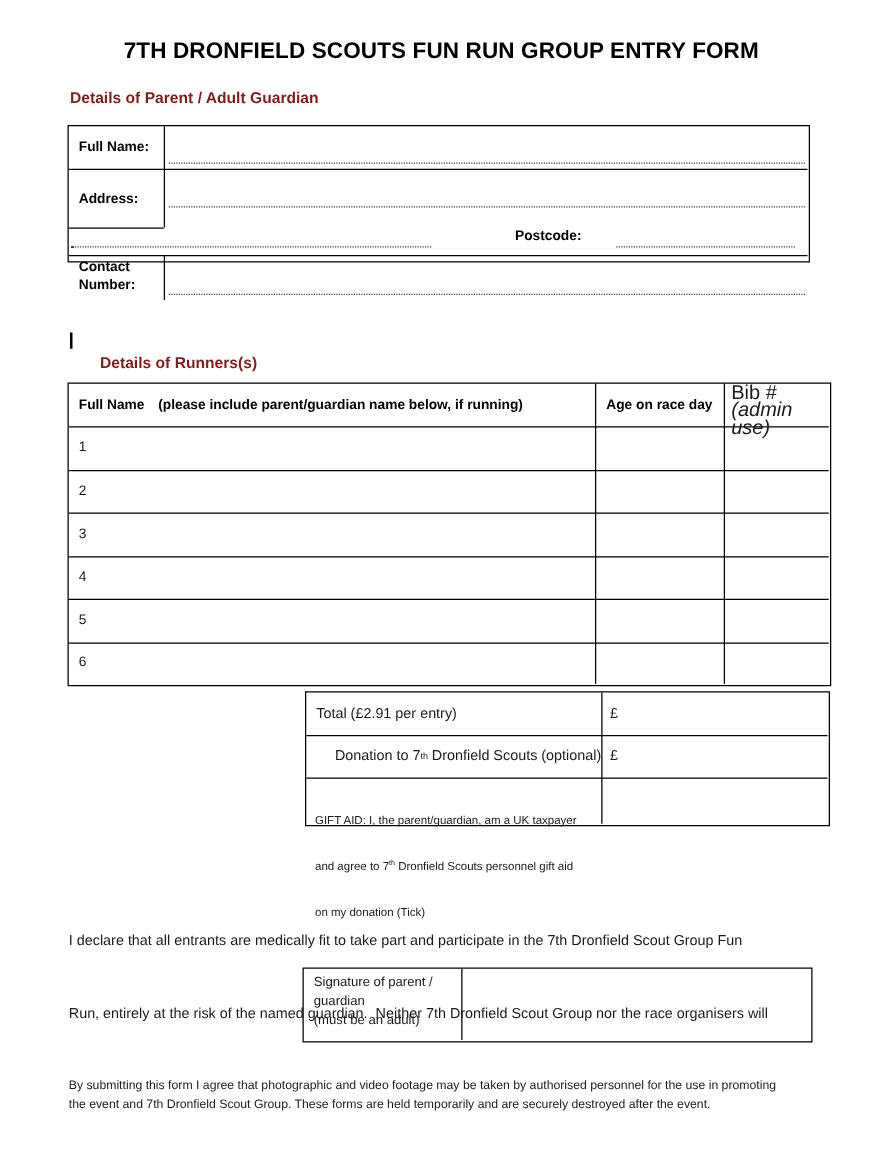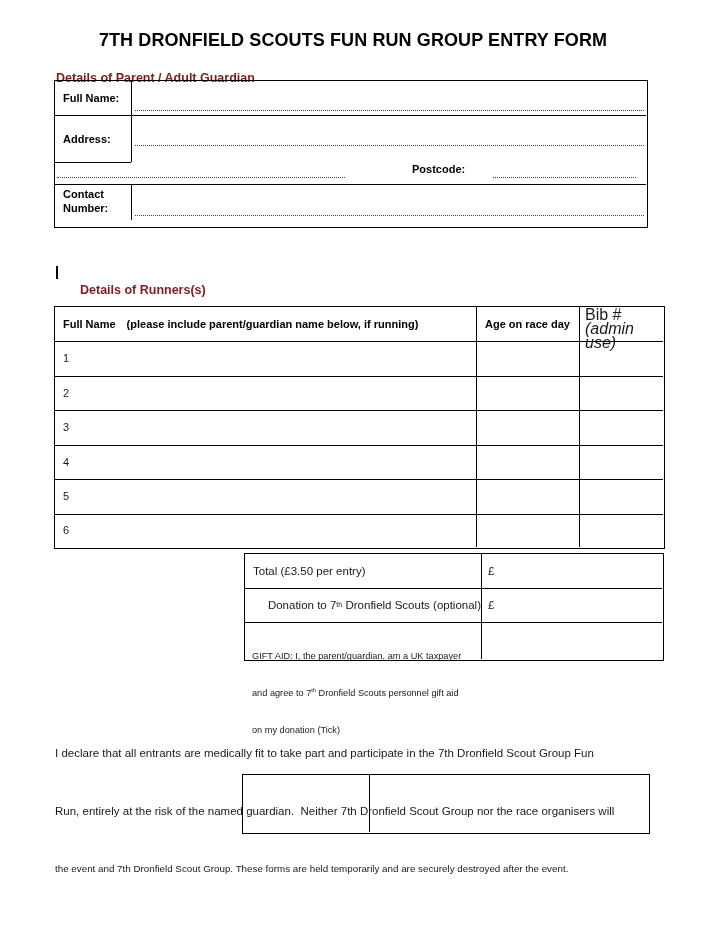--- a/index.html
+++ b/index.html
@@ -22,21 +22,21 @@
   .rownum { font-size:11px; color:#1a1a1a; }
   .nowrap { white-space:pre; }
 </style>
 </head>
 <body>
 
 <div class="abs title" style="top:30px; left:0;">7TH DRONFIELD SCOUTS FUN RUN GROUP ENTRY FORM</div>
 
 <div class="abs h2" style="left:56px; top:71px;">Details of Parent / Adult Guardian</div>
 
-<div class="tbl" style="left:54px; top:80px; width:594px; height:148px;">
+<div class="tbl" style="left:54px; top:100px; width:594px; height:110px;">
 
   <div class="hline" style="top:33.5px; left:0; width:591px;"></div>
   <div class="hline" style="top:81px; left:0; width:76px;"></div>
   <div class="hline" style="top:103px; left:0; width:591px;"></div>
   <div class="vline" style="left:76px; top:0; height:81px;"></div>
   <div class="vline" style="left:76px; top:103px; height:36px;"></div>
 
   <div class="abs lbl cellflex" style="left:0; top:0; width:76px; height:34px; padding-left:8px;">Full Name:</div>
   <div class="abs lbl cellflex" style="left:0; top:34px; width:76px; height:47px; padding-left:8px;">Address:</div>
   <div class="abs lbl" style="left:0; top:106px; width:76px; padding-left:8px; line-height:14px;">
@@ -113,21 +113,21 @@
     </div>
   <div class="abs" style="left:421px; top:206.5px; width:103px; height:33.5px;"></div>
   <div class="abs" style="left:524px; top:206.5px; width:84px; height:33.5px;"></div>
 </div>
 
 <div class="tbl" style="left:244px; top:553px; width:420px; height:108px;">
   <div class="vline" style="left:236px; top:0; height:105px;"></div>
   <div class="hline" style="top:33.5px; left:0; width:417px;"></div>
   <div class="hline" style="top:67.5px; left:0; width:417px;"></div>
 
-  <div class="abs cellflex" style="left:0; top:0; width:236px; height:34px; padding-left:8px; font-size:11.5px;">Total (£3.50 per entry)</div>
+  <div class="abs cellflex" style="left:0; top:0; width:236px; height:34px; padding-left:8px; font-size:11.5px;">Total (£2.91 per entry)</div>
   <div class="abs cellflex" style="left:236px; top:0; width:181px; height:34px; padding-left:7px; font-size:11.5px;">
     <span>£</span>
   </div>
 
   <div class="abs cellflex" style="left:0; top:34px; width:236px; height:34px; padding-left:8px; font-size:11.5px;justify-content:flex-end;">
     <span>Donation to 7</span>
       <span class="sup">th</span>
       <span style="white-space:pre;"> Dronfield Scouts (optional)</span>
   </div>
   <div class="abs cellflex" style="left:236px; top:34px; width:181px; height:34px; padding-left:7px; font-size:11.5px;">
@@ -142,18 +142,24 @@
   <div class="abs" style="left:236px; top:68px; width:181px; height:37px;"></div>
 </div>
 
 <div class="abs body-txt" style="left:55px; top:705px; width:640px;">
   <div class="nowrap">I declare that all entrants are medically fit to take part and participate in the 7th Dronfield Scout Group Fun</div>
   <div class="nowrap">Run, entirely at the risk of the named guardian.  Neither 7th Dronfield Scout Group nor the race organisers will</div>
 </div>
 
 <div class="tbl" style="left:242px; top:774px; width:408px; height:60px;">
   <div class="vline" style="left:126px; top:0; height:57px;"></div>
+  <div class="abs" style="left:0; top:4px; width:126px; padding-left:8px; font-size:10.5px; line-height:14.8px;">
+    <div>Signature of parent /</div>
+    <div>guardian</div>
+    <div>(must be an adult)</div>
+  </div>
   <div class="abs" style="left:126px; top:0; width:279px; height:57px;"></div>
 </div>
 
 <div class="abs" style="left:55px; top:861px; width:640px; font-size:9.8px; line-height:15.4px;">
+  <div class="nowrap">By submitting this form I agree that photographic and video footage may be taken by authorised personnel for the use in promoting</div>
   <div class="nowrap">the event and 7th Dronfield Scout Group. These forms are held temporarily and are securely destroyed after the event.</div>
 </div>
 
 </body></html>

